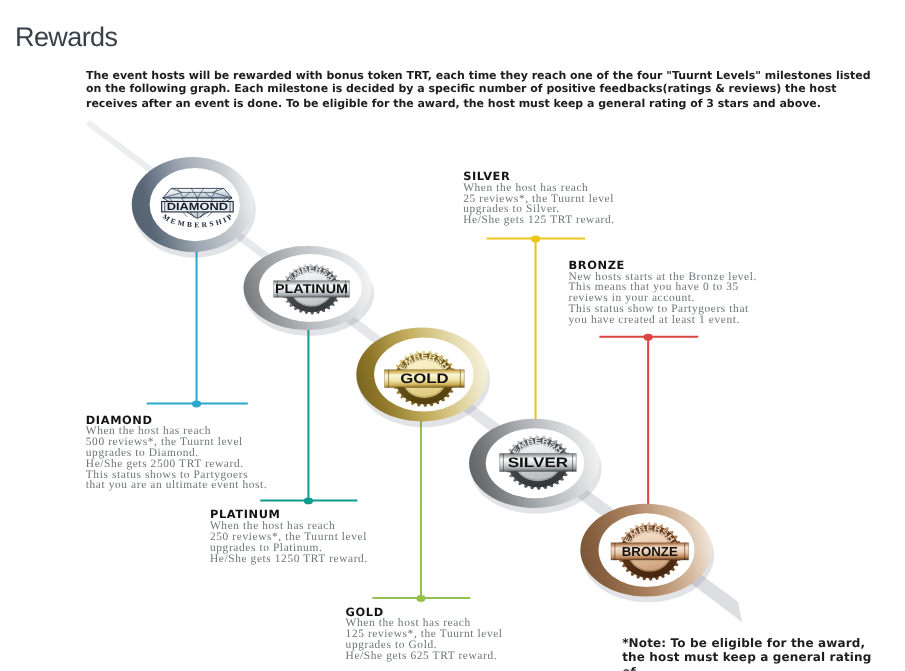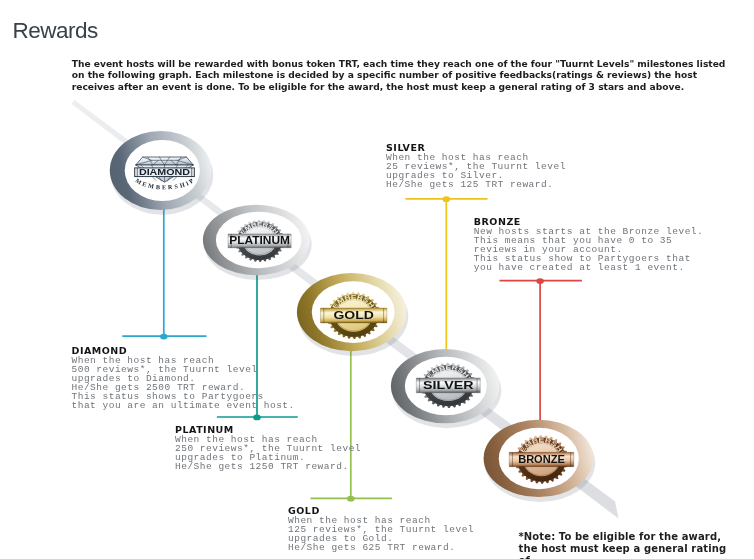--- a/index.html
+++ b/index.html
@@ -3,21 +3,21 @@
 <meta charset="utf-8">
 <style>
   html,body{margin:0;padding:0;}
   body{width:754px;height:559px;background:#ffffff;font-family:"Liberation Sans",sans-serif;overflow:hidden;position:relative;}
   .page{position:absolute;left:0;top:13px;width:732px;height:559px;}
   #title{position:absolute;left:12.5px;top:4.5px;font-family:"Liberation Sans",sans-serif;font-size:22.5px;color:#37424b;font-weight:400;letter-spacing:-0.5px;}
   #intro{position:absolute;left:71.7px;top:45.6px;width:700px;font-family:"DejaVu Sans",sans-serif;font-size:9.15px;font-weight:bold;color:#1d1d1d;line-height:11.6px;white-space:pre-line;letter-spacing:0px;}
   svg#art{position:absolute;left:0;top:0;width:754px;height:559px;}
   .blk{position:absolute;}
   .blk .hd{font-family:"DejaVu Sans",sans-serif;font-size:9.5px;font-weight:bold;color:#141414;line-height:10.2px;letter-spacing:0.5px;}
-  .blk .bd{font-family:Liberation Mono, monospace;font-size:9.5px;color:#70757a;line-height:9.05px;letter-spacing:0.5px;white-space:pre-line;}
+  .blk .bd{font-family:Liberation Serif, serif;font-size:9.5px;color:#70757a;line-height:9.05px;letter-spacing:0.5px;white-space:pre-line;}
   #note{position:absolute;left:518.5px;top:517.5px;font-family:"DejaVu Sans",sans-serif;font-size:10px;font-weight:bold;color:#1e1e1e;line-height:12.3px;letter-spacing:0.12px;white-space:pre-line;}
   .stars{display:inline;letter-spacing:-0.5px;}
 </style>
 </head>
 <body>
 
 <div class="page">
   <div id="title">Rewards</div>
   <div id="intro">The event hosts will be rewarded with bonus token TRT, each time they reach one of the four "Tuurnt Levels" milestones listed
 on the following graph. Each milestone is decided by a specific number of positive feedbacks(ratings &amp; reviews) the host

